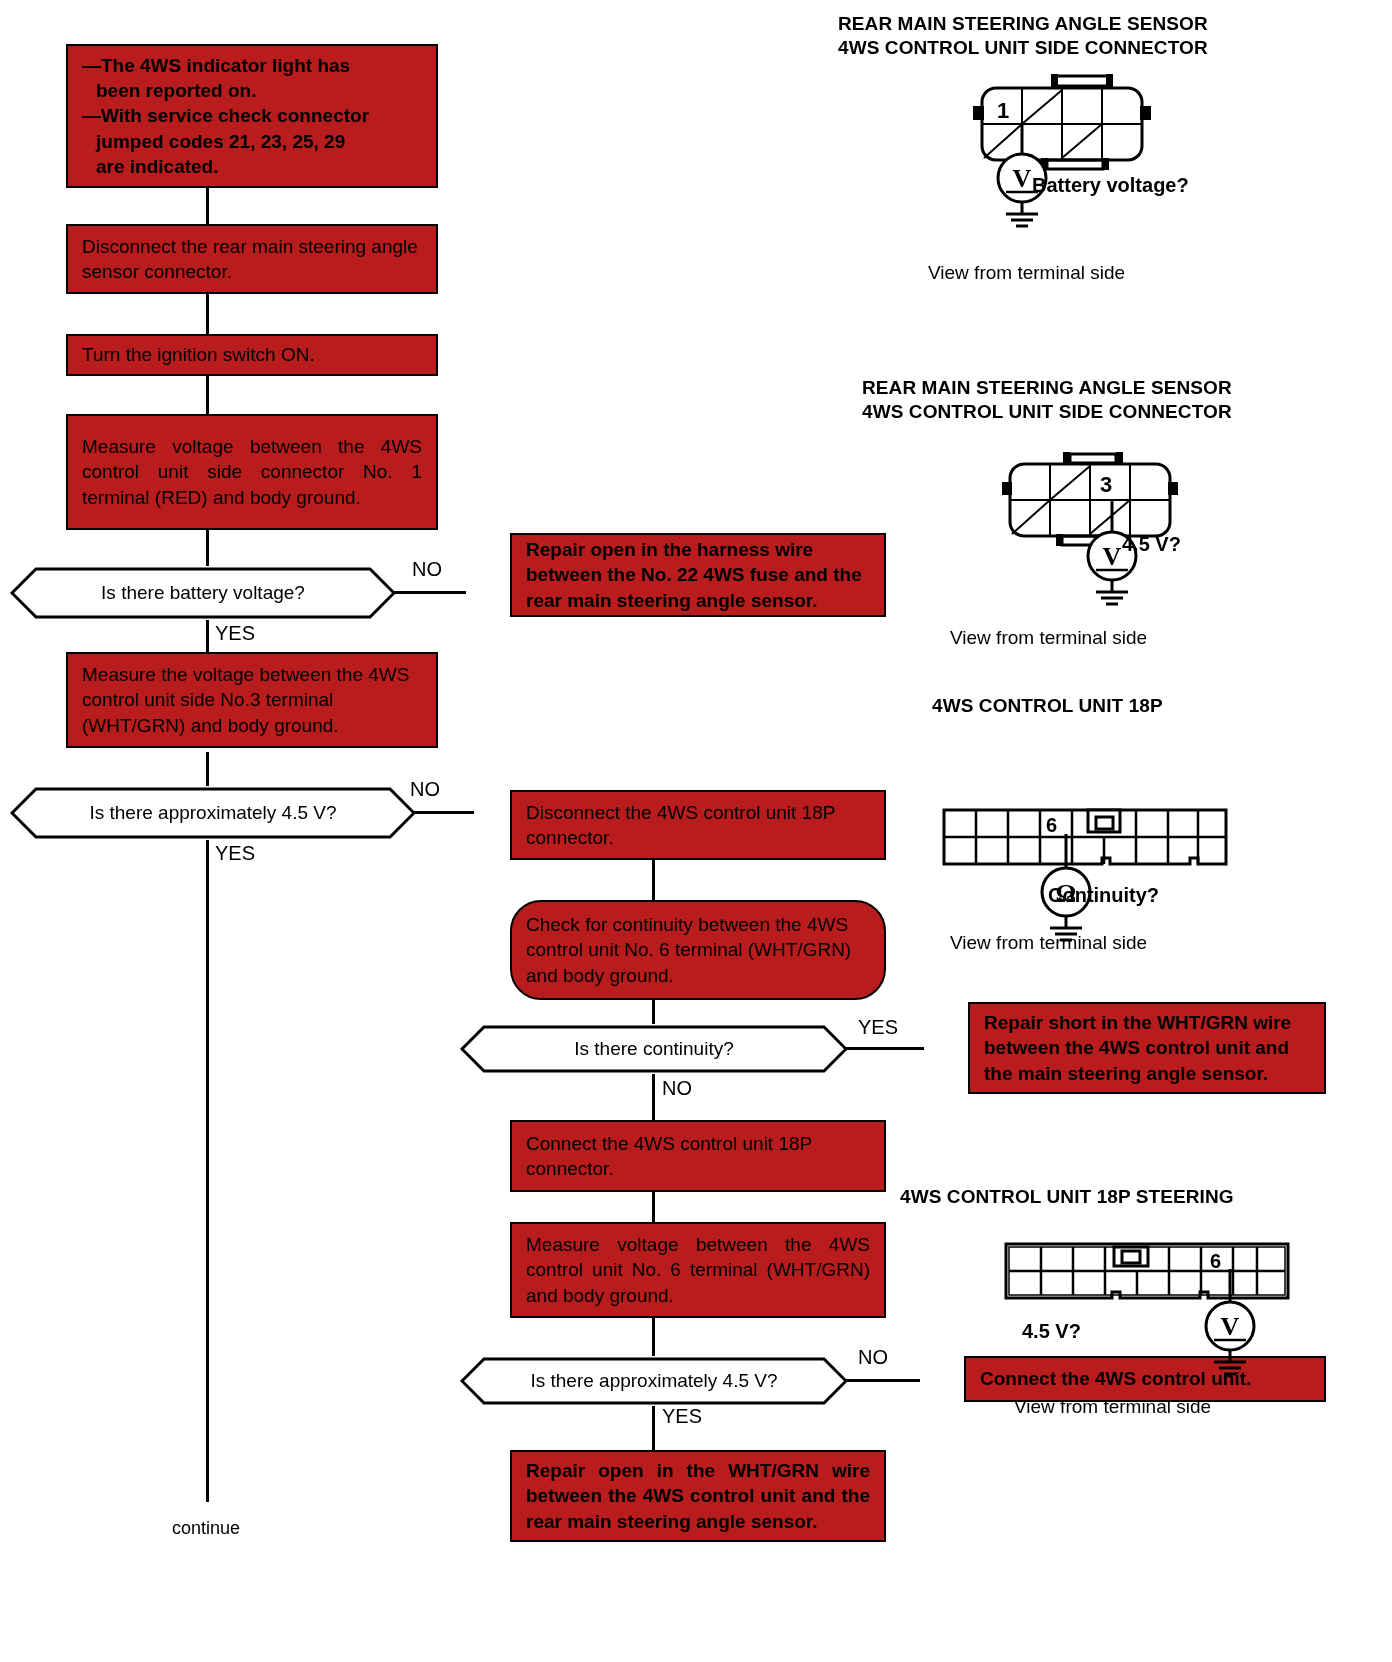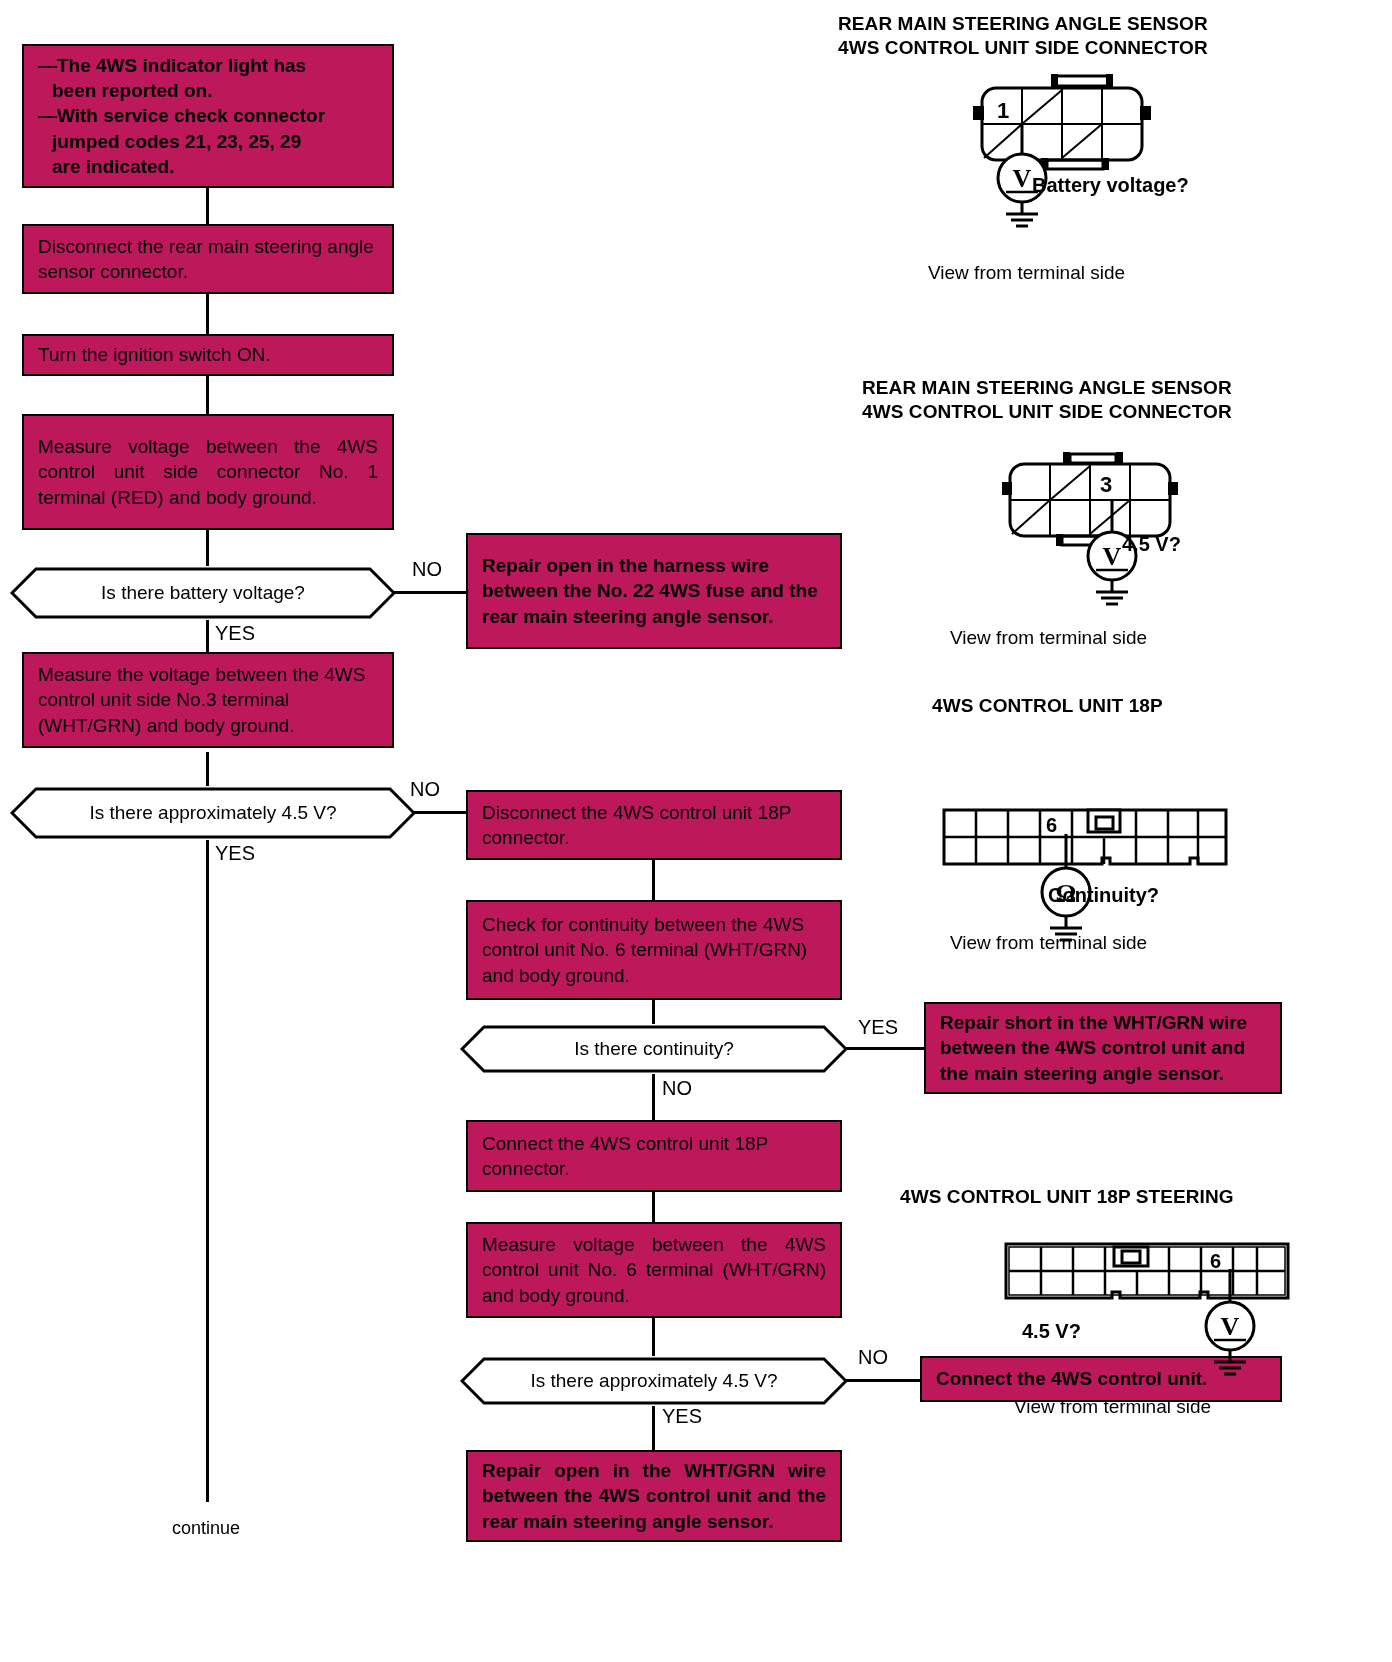--- a/index.html
+++ b/index.html
@@ -5,24 +5,24 @@
   html,body{margin:0;padding:0;background:#fff;}
   body{
     width:1392px;height:1662px;position:relative;
     font-family:"Liberation Sans","DejaVu Sans",sans-serif;
     color:#000;overflow:hidden;
   }
 
   
   .box{
     position:absolute;box-sizing:border-box;
-    border:2px solid #000;background:#be185d;
+    border:2px solid #000;background:#b91c1c;
     display:flex;align-items:center;
     padding:6px 14px;
-    font-size:19px;line-height:1.32;
+    font-size:19px;line-height:1.32;margin-left:44px;
   }
   .box .txt{width:100%;}
   .box.bold{font-weight:bold;}
   .box.justify .txt{text-align:justify;text-align-last:left;}
 
   
   .hex{
     position:absolute;box-sizing:border-box;
     display:flex;align-items:center;justify-content:center;
     font-size:19px;
@@ -85,21 +85,21 @@
   </svg>
   <span class="txt">Is there battery voltage?</span>
 </div>
 
 <div class="hline" style="left:394px;top:591px;width:72px;"></div>
 <div class="blabel" style="left:412px;top:558px;">NO</div>
 
 <div class="vline" style="left:206px;top:620px;height:36px;"></div>
 <div class="blabel" style="left:215px;top:622px;">YES</div>
 
-<div class="box bold" style="left:466px;top:533px;width:376px;height:116px;">
+<div class="box bold" style="left:466px;top:533px;width:376px;height:84px;">
   <div class="txt">Repair open in the harness wire between the No. 22 4WS fuse and the rear main steering angle sensor.</div>
 </div>
 
 <div class="box" style="left:22px;top:652px;width:372px;height:96px;">
   <div class="txt">Measure the voltage between the 4WS control unit side No.3 terminal (WHT/GRN) and body ground.</div>
 </div>
 <div class="vline" style="left:206px;top:752px;height:34px;"></div>
 
 <div class="hex" style="left:10px;top:786px;width:406px;height:54px;">
   <svg width="406" height="54" viewBox="0 0 406 54">
@@ -111,21 +111,21 @@
 <div class="blabel" style="left:410px;top:778px;">NO</div>
 <div class="vline" style="left:206px;top:840px;height:662px;"></div>
 <div class="blabel" style="left:215px;top:842px;">YES</div>
 <div class="continue" style="left:172px;top:1518px;">continue</div>
 
 <div class="box" style="left:466px;top:790px;width:376px;height:70px;">
   <div class="txt">Disconnect the 4WS control unit 18P connector.</div>
 </div>
 <div class="vline" style="left:652px;top:860px;height:40px;"></div>
 
-<div class="box" style="left:466px;top:900px;width:376px;height:100px;">
+<div class="box" style="left:466px;top:900px;width:376px;height:100px;border-radius:31px;">
   <div class="txt">Check for continuity between the 4WS control unit No. 6 terminal (WHT/GRN) and body ground.</div>
 </div>
 <div class="vline" style="left:652px;top:1000px;height:24px;"></div>
 
 <div class="hex" style="left:460px;top:1024px;width:388px;height:50px;">
   <svg width="388" height="50" viewBox="0 0 388 50">
     <polygon points="2,25 24,3 364,3 386,25 364,47 24,47" fill="#fff" stroke="#000" stroke-width="3"></polygon>
   </svg>
   <span class="txt">Is there continuity?</span>
 </div>

